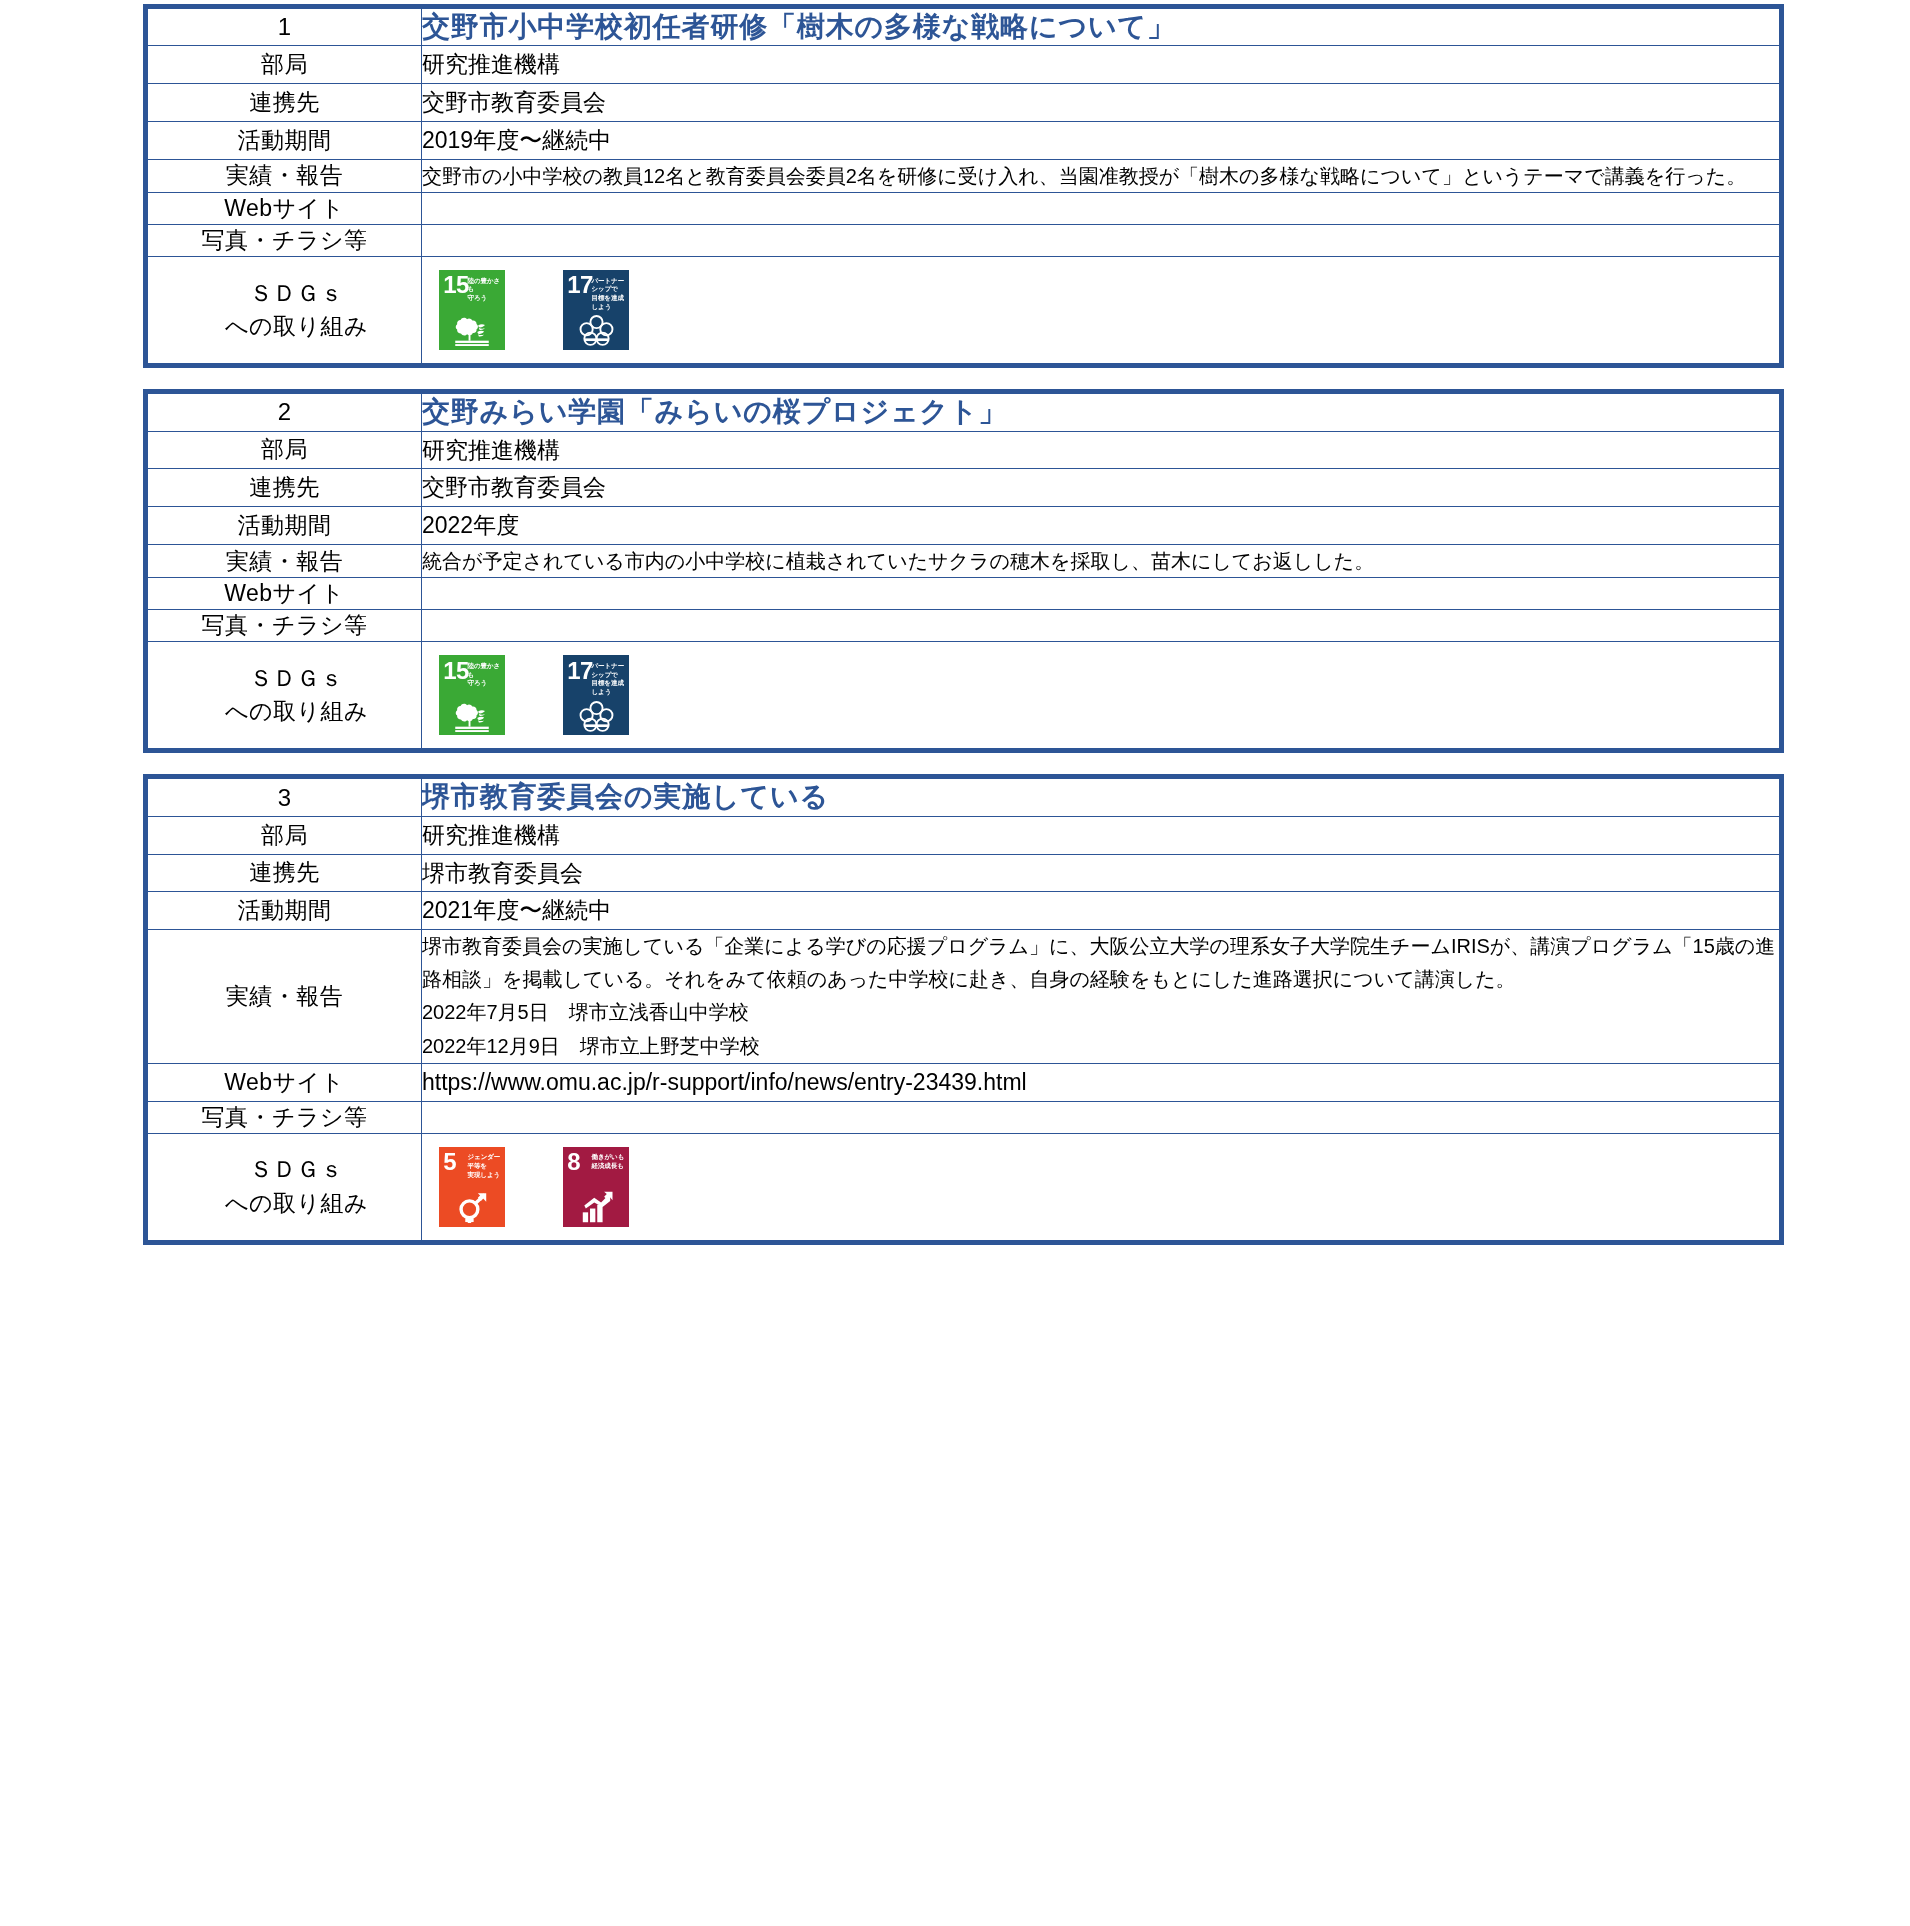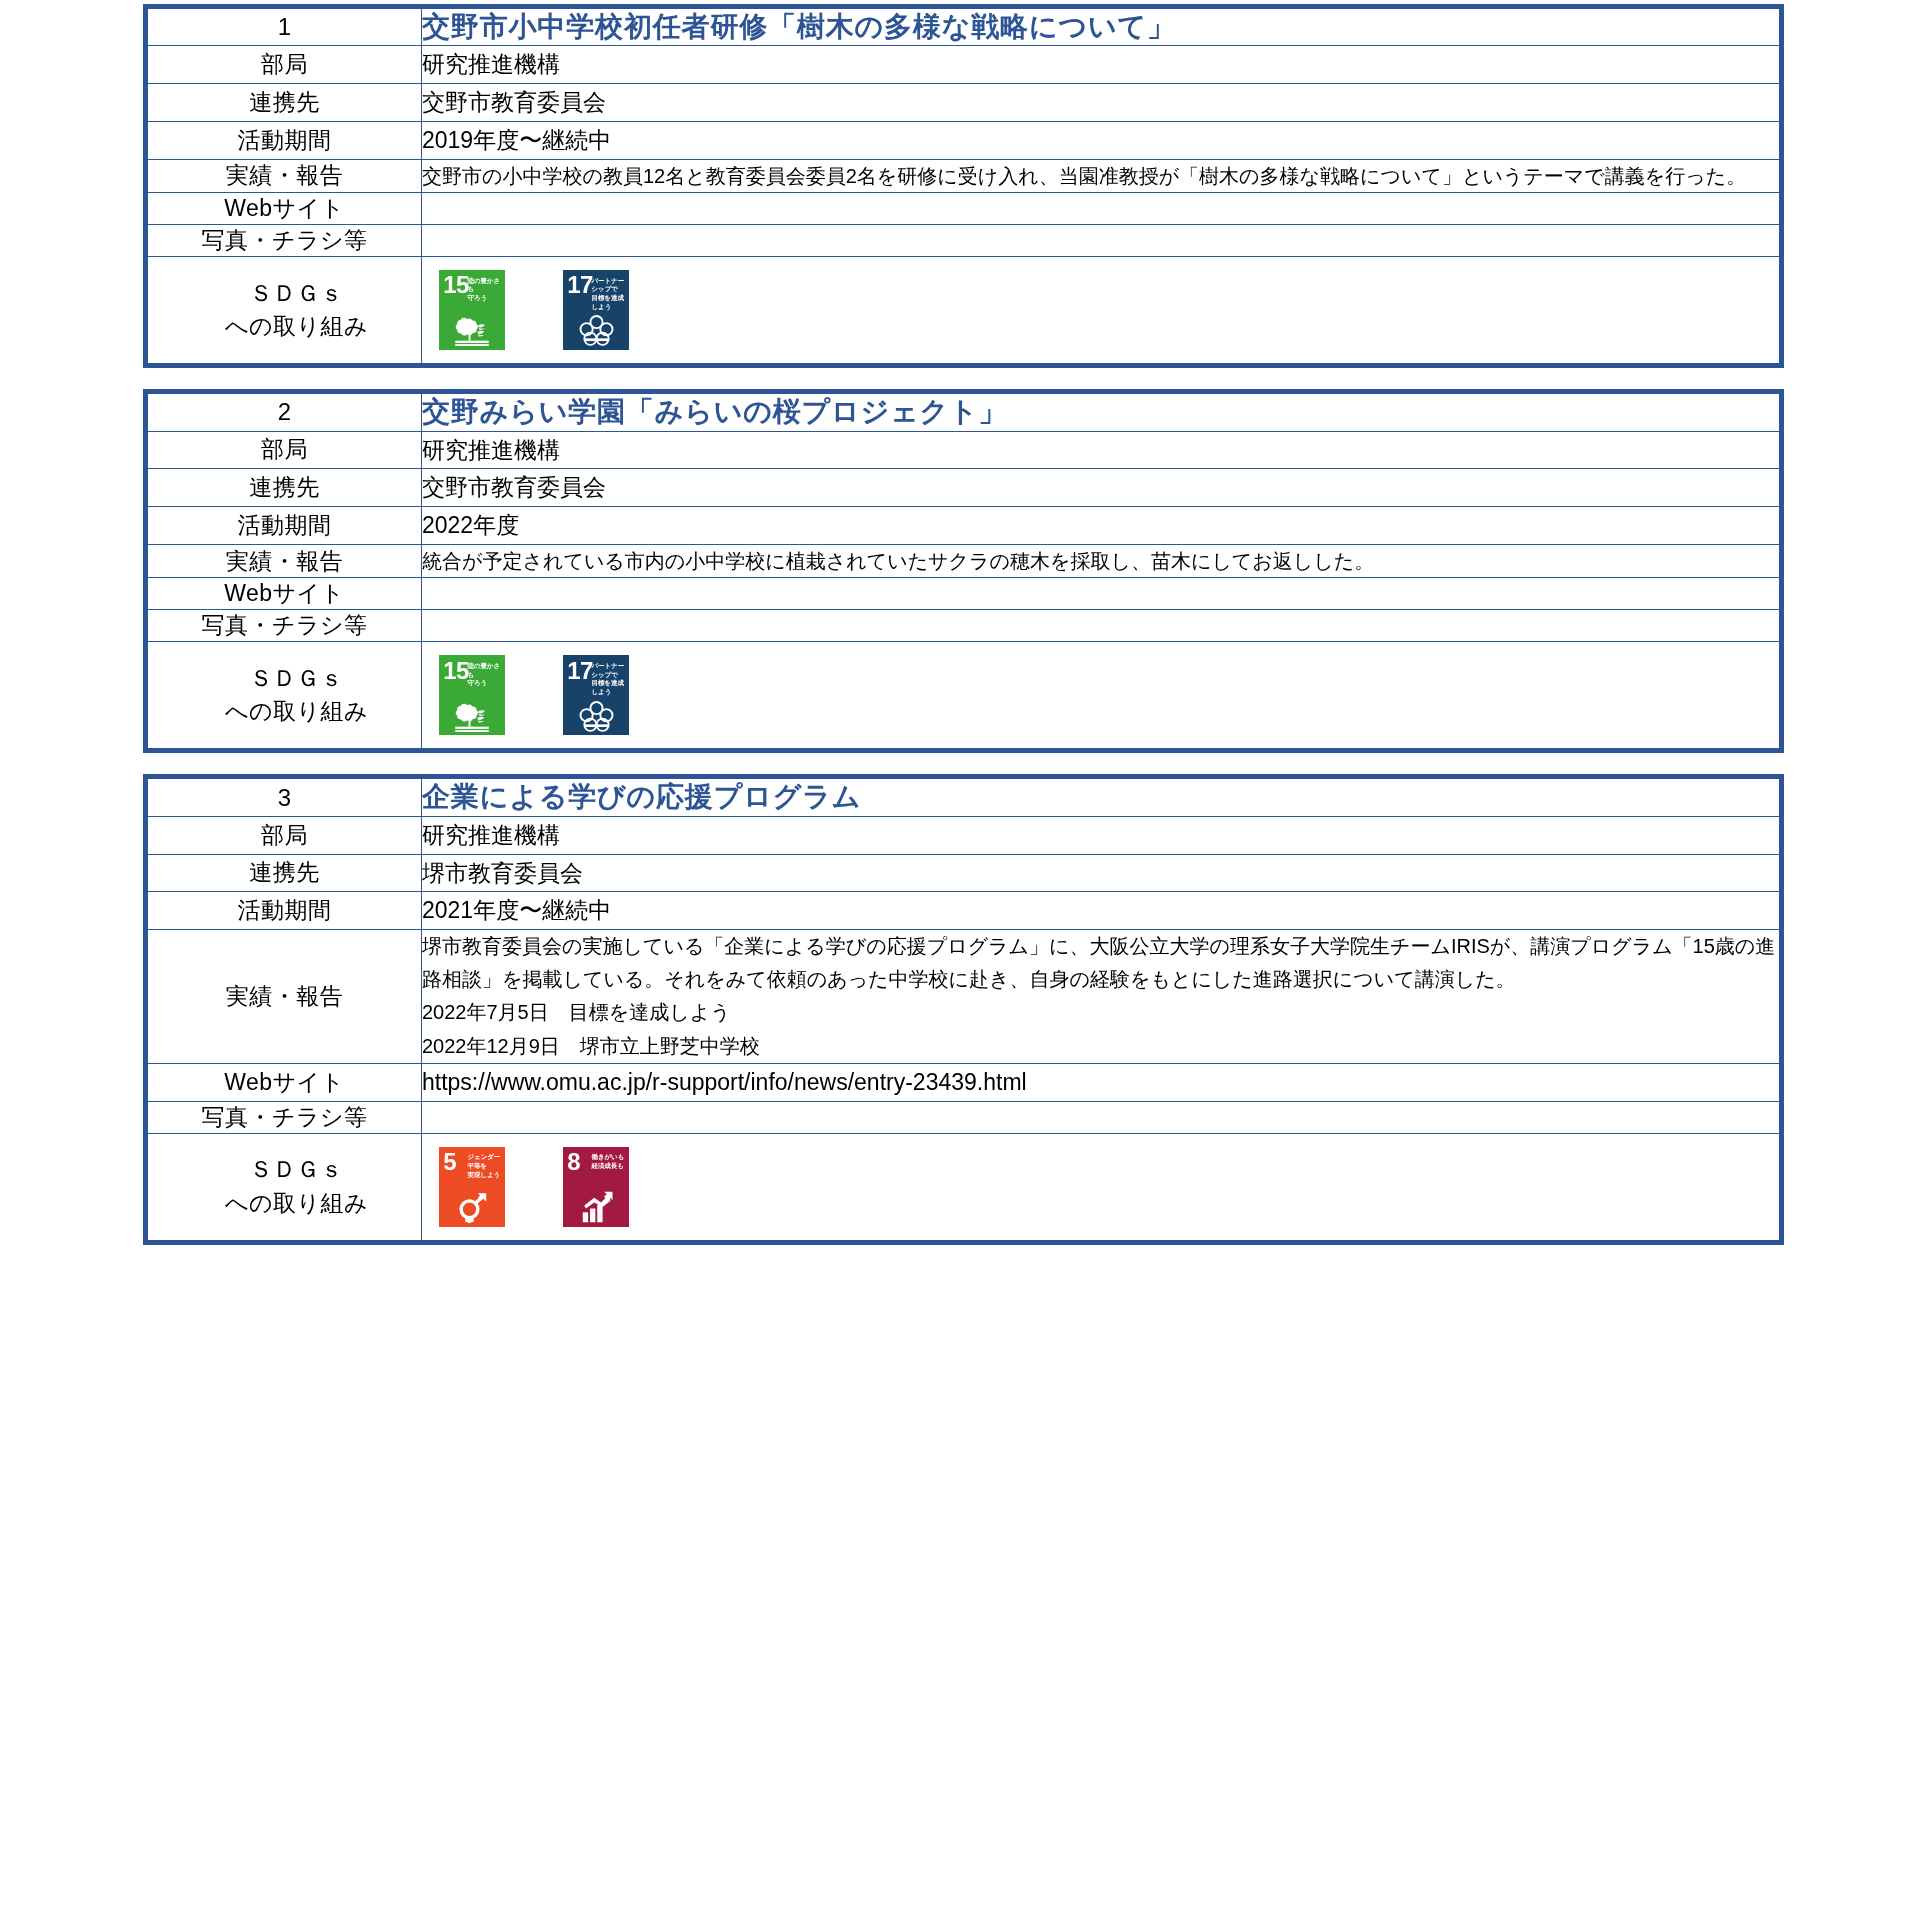--- a/index.html
+++ b/index.html
@@ -310,39 +310,39 @@
       </div>
       <div class="card">
         <table class="sheet">
           <colgroup>
             <col class="lbl">
             <col class="val">
           </colgroup>
           <tbody>
             <tr>
               <td class="numcell">3</td>
-              <td class="titlecell">企業による学びの応援プログラム</td>
+              <td class="titlecell">堺市教育委員会の実施している</td>
             </tr>
             <tr>
               <td class="lblcell">部局</td>
               <td class="valcell">研究推進機構</td>
             </tr>
             <tr>
               <td class="lblcell">連携先</td>
               <td class="valcell">堺市教育委員会</td>
             </tr>
             <tr>
               <td class="lblcell">活動期間</td>
               <td class="valcell">2021年度〜継続中</td>
             </tr>
             <tr>
               <td class="lblcell">実績・報告</td>
               <td class="valcell report">
                 <p class="para">堺市教育委員会の実施している「企業による学びの応援プログラム」に、大阪公立大学の理系女子大学院生チームIRISが、講演プログラム「15歳の進路相談」を掲載している。それをみて依頼のあった中学校に赴き、自身の経験をもとにした進路選択について講演した。</p>
-                <p class="para">2022年7月5日　目標を達成しよう</p>
+                <p class="para">2022年7月5日　堺市立浅香山中学校</p>
                 <p class="para">2022年12月9日　堺市立上野芝中学校</p>
               </td>
             </tr>
             <tr>
               <td class="lblcell">Webサイト</td>
               <td class="valcell">https://www.omu.ac.jp/r-support/info/news/entry-23439.html</td>
             </tr>
             <tr>
               <td class="lblcell">写真・チラシ等</td>
               <td class="valcell empty"></td>

